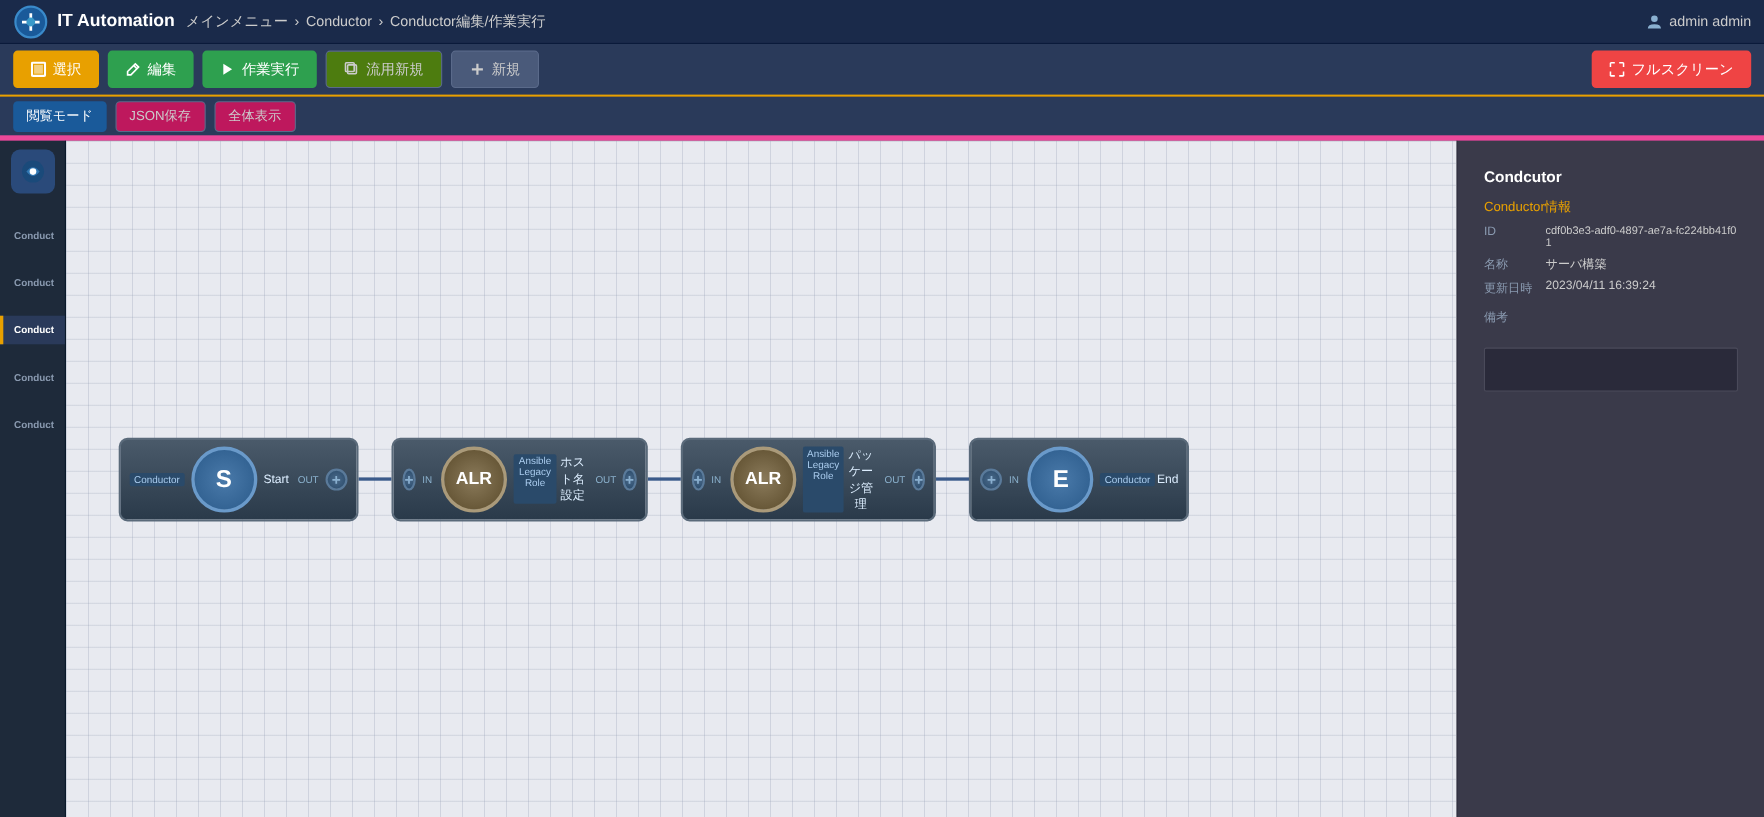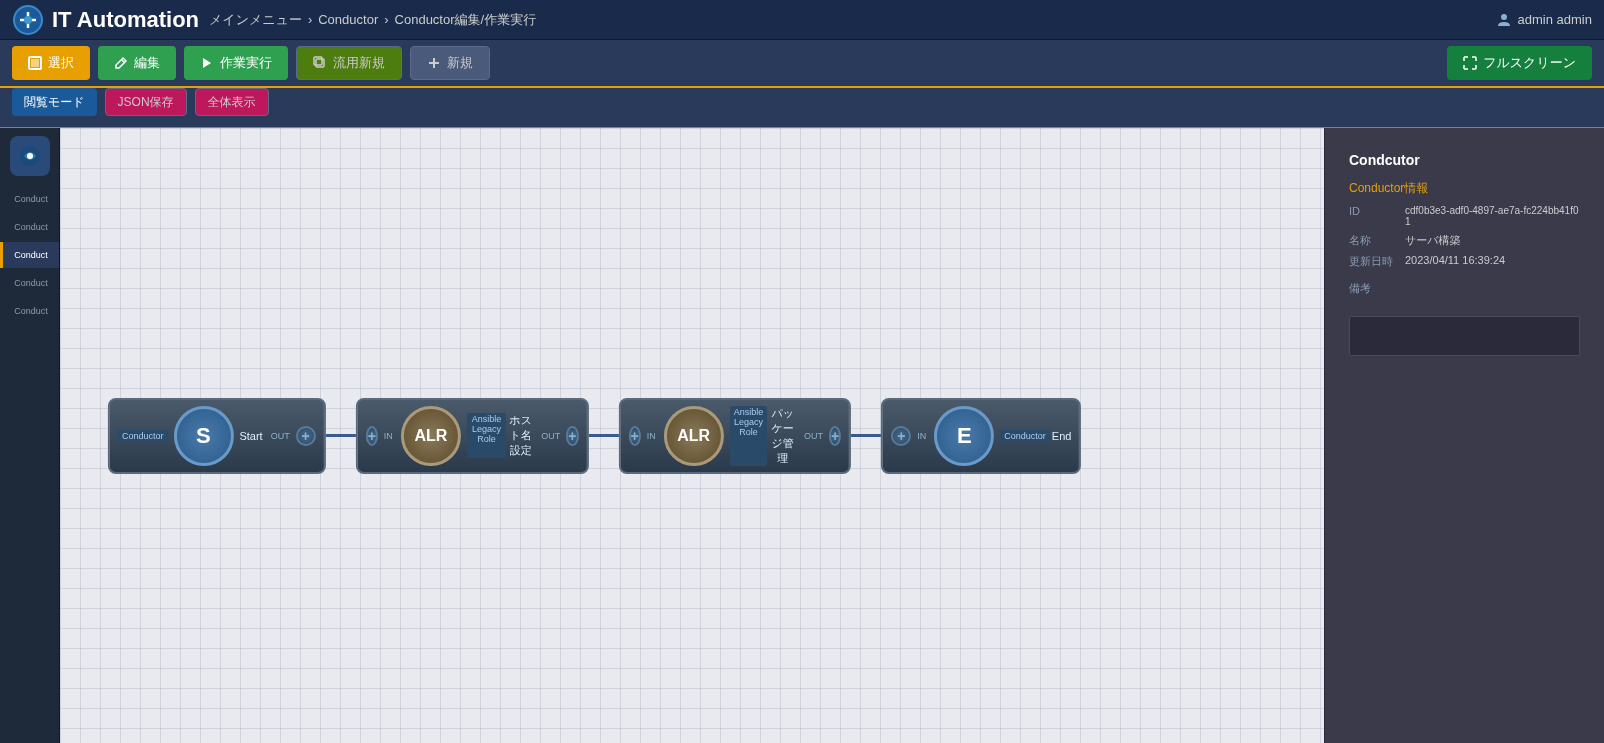--- a/index.html
+++ b/index.html
@@ -13,21 +13,21 @@
       align-items: center;
       padding: 0 12px;
       gap: 10px;
       border-bottom: 1px solid #0a1a3a;
     }
     .logo-area {
       display: flex;
       align-items: center;
       gap: 8px;
       color: #fff;
-      font-size: 22px;
+      font-size: 16px;
       font-weight: bold;
     }
     .logo-icon {
       width: 32px;
       height: 32px;
     }
     .breadcrumb {
       display: flex;
       align-items: center;
       gap: 6px;
@@ -64,50 +64,52 @@
       align-items: center;
       gap: 6px;
       font-family: Liberation Sans, sans-serif;
       justify-content: space-between;
     }
     .btn-select { background: #e8a000; color: #fff; }
     .btn-edit { background: #2ea04f; color: #fff; }
     .btn-run { background: #2ea04f; color: #fff; }
     .btn-copy { background: #4d7c0f; color: #ccc; border: 1px solid #5a6a8a; }
     .btn-new { background: #4a5a7a; color: #ccc; border: 1px solid #5a6a8a; }
-    .btn-fullscreen { background: #15803d; color: #fff; margin-left: auto; }
+    .btn-fullscreen { background: #ef4444; color: #fff; margin-left: auto; }
 
     
     .secondary-toolbar {
       background: #2a3a5a;
       height: 40px;
       display: flex;
+      align-items: center;
       padding: 0 12px;
       gap: 8px;
-      border-bottom: 1px solid #ec4899;
+      border-bottom: 5px solid #ec4899;
     }
     .btn-mode { background: #1a5a9a; color: #fff; border: none; height: 28px; padding: 0 12px; border-radius: 4px; font-size: 12px; cursor: pointer; font-family: 'Meiryo', sans-serif; }
     .btn-secondary { background: #be185d; color: #ccc; border: 1px solid #5a6a8a; height: 28px; padding: 0 12px; border-radius: 4px; font-size: 12px; cursor: pointer; font-family: 'Meiryo', sans-serif; }
 
     
     .main-layout {
       display: flex;
       height: calc(743px - 40px - 48px - 40px);
     }
 
     
     .sidebar {
       width: 60px;
       background: #1e2a3a;
       border-right: 1px solid #0a1a2a;
       display: flex;
       flex-direction: column;
       align-items: center;
       padding-top: 8px;
-      gap: 2px;
+      gap: 17px;
+      font-weight: bold;
     }
     .sidebar-logo {
       width: 40px;
       height: 40px;
       background: #2a4a7a;
       border-radius: 8px;
       display: flex;
       align-items: center;
       justify-content: center;
       margin-bottom: 8px;

